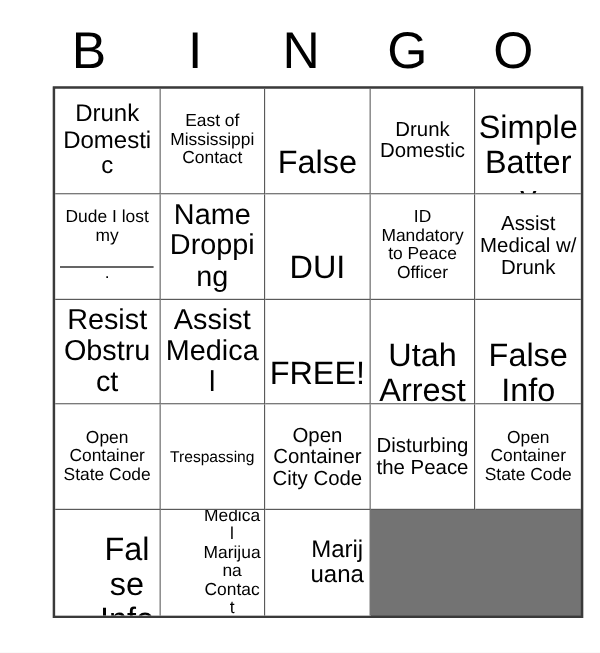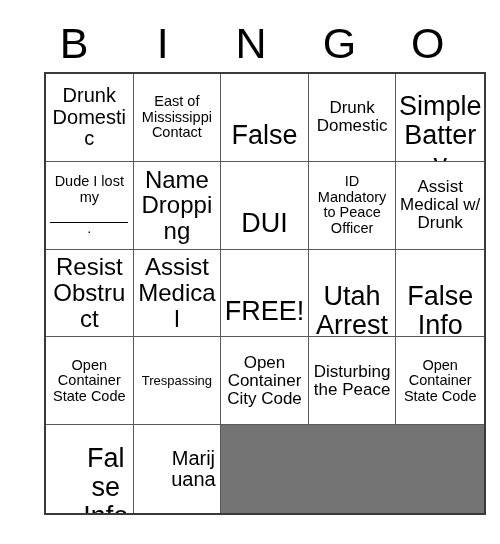--- a/index.html
+++ b/index.html
@@ -181,18 +181,21 @@
 
     <div class="cell fs-md">
         <span class="cell-text">Disturbing the Peace</span>
       </div>
     <div class="cell fs-sm">
         <span class="cell-text">Open Container State Code</span>
       </div>
     <div class="cell fs-xxl">
         <span class="cell-text">False Info</span>
       </div>
+    <div class="cell fs-sm">
+        <span class="cell-text">Medical Marijuana Contact</span>
+      </div>
     <div class="cell fs-lg">
         <span class="cell-text">Marijuana</span>
       </div>
 
   </div>
 </div>
 
 </body></html>

